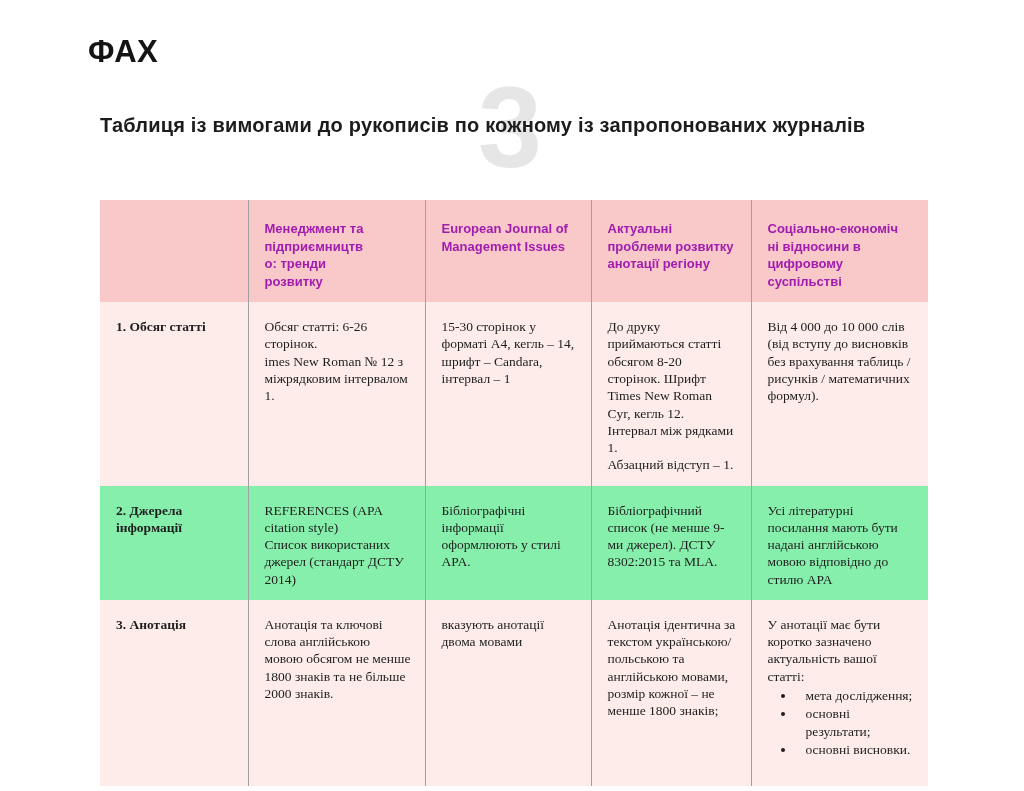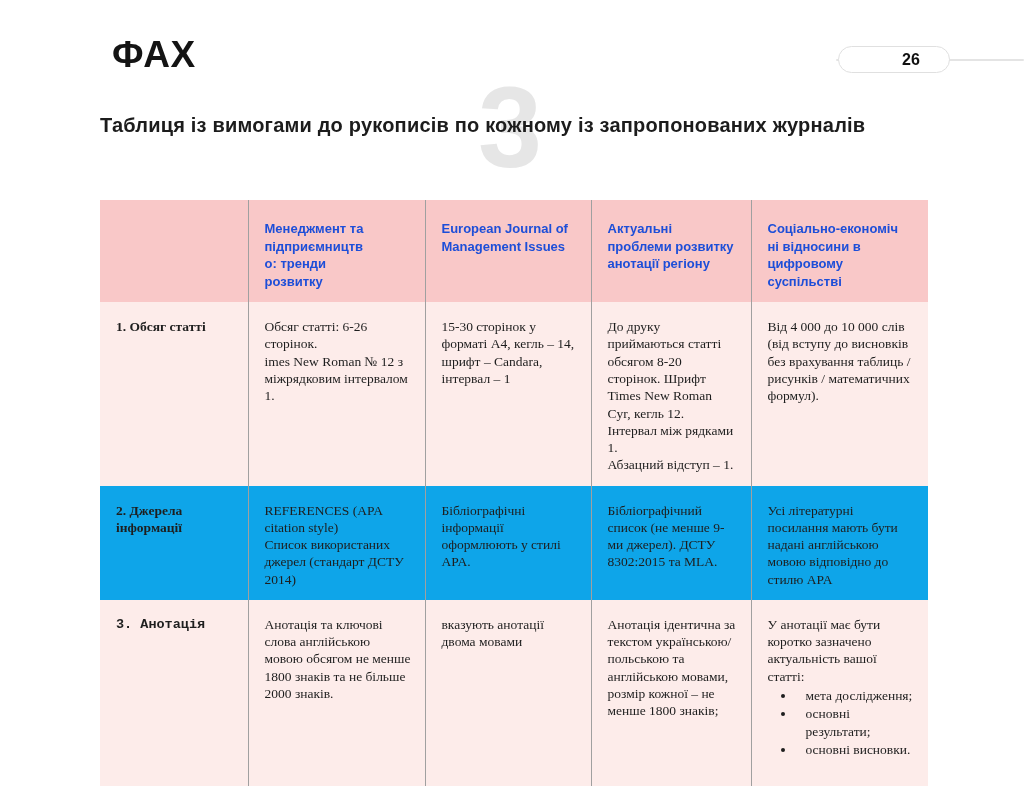--- a/index.html
+++ b/index.html
@@ -8,21 +8,21 @@
     background:#ffffff;
     font-family:"Liberation Sans", sans-serif;
     position:relative;
     overflow:hidden;
   }
   .page { position:absolute; inset:0; background:#ffffff; }
 
   
   .logo {
     position:absolute; left:88px; top:34px;
-    font-size:37px; font-weight:800; color:#141414; letter-spacing:0.5px;margin-left:24px;
+    font-size:31px; font-weight:800; color:#141414; letter-spacing:0.5px;
   }
   .pagenum-wrap { position:absolute; top:46px; right:0; width:192px; height:28px; }
   .pagenum-line {
     position:absolute; top:13px; left:4px; right:0; height:2px;
     background:#e4e4e4; border-radius:2px;
   }
   .pagenum-pill {
     position:absolute; left:6px; top:0; width:112px; height:27px;
     background:#ffffff; border:1.5px solid #e0e0e0; border-radius:14px;
     display:flex; align-items:center; justify-content:center;
@@ -49,52 +49,46 @@
     vertical-align:top;
     border-right:1px solid #a0a0a0;
     padding:16px 14px 12px 16px;
     overflow:hidden;
   }
   .req-table th:last-child, .req-table td:last-child { border-right:none; }
 
   .req-table thead tr { height:100px; background:#f9c8c8; }
   .req-table thead th {
     font-family:"Liberation Sans", sans-serif;
-    font-weight:700; font-size:13px; color:#1d4ed8;
+    font-weight:700; font-size:13px; color:#a21caf;
     text-align:left; line-height:1.35; padding-top:20px;
   }
 
   .req-table tbody {
     font-family:"Liberation Serif", serif;
     font-size:13.5px; color:#1e1e1e;
   }
   .req-table tbody td { line-height:1.28; }
   .row-1 { background:#fdecea; height:175px; }
-  .row-2 { background:#0ea5e9; height:107px; }
+  .row-2 { background:#86efac; height:107px; }
   .row-3 { background:#fdecea; height:186px; }
   .row-label { font-weight:700; font-size:13.5px; }
-  .label-low { padding-top:34px;font-family:Liberation Mono, monospace; }
+  .label-low { padding-top:34px; }
   .preline { white-space:pre-line; }
 
   .cell-bullets { margin:2px 0 2px 0; padding-left:28px; list-style:disc;font-family:Liberation Serif, serif; }
   .cell-bullets li { padding-left:10px; margin-bottom:1px; }
 </style>
 </head>
 <body>
 
 <div class="page">
 
   <div class="logo">ФАХ</div>
 
-  <div class="pagenum-wrap">
-    <div class="pagenum-line"></div>
-    <div class="pagenum-pill">
-      <span>26</span>
-    </div>
-  </div>
 
   <div class="title-area">
     <div class="watermark">3</div>
     <h1 class="page-title">Таблиця із вимогами до рукописів по кожному із запропонованих журналів</h1>
   </div>
 
   <table class="req-table">
     <colgroup>
       <col style="width:148px">
         <col style="width:177px">

